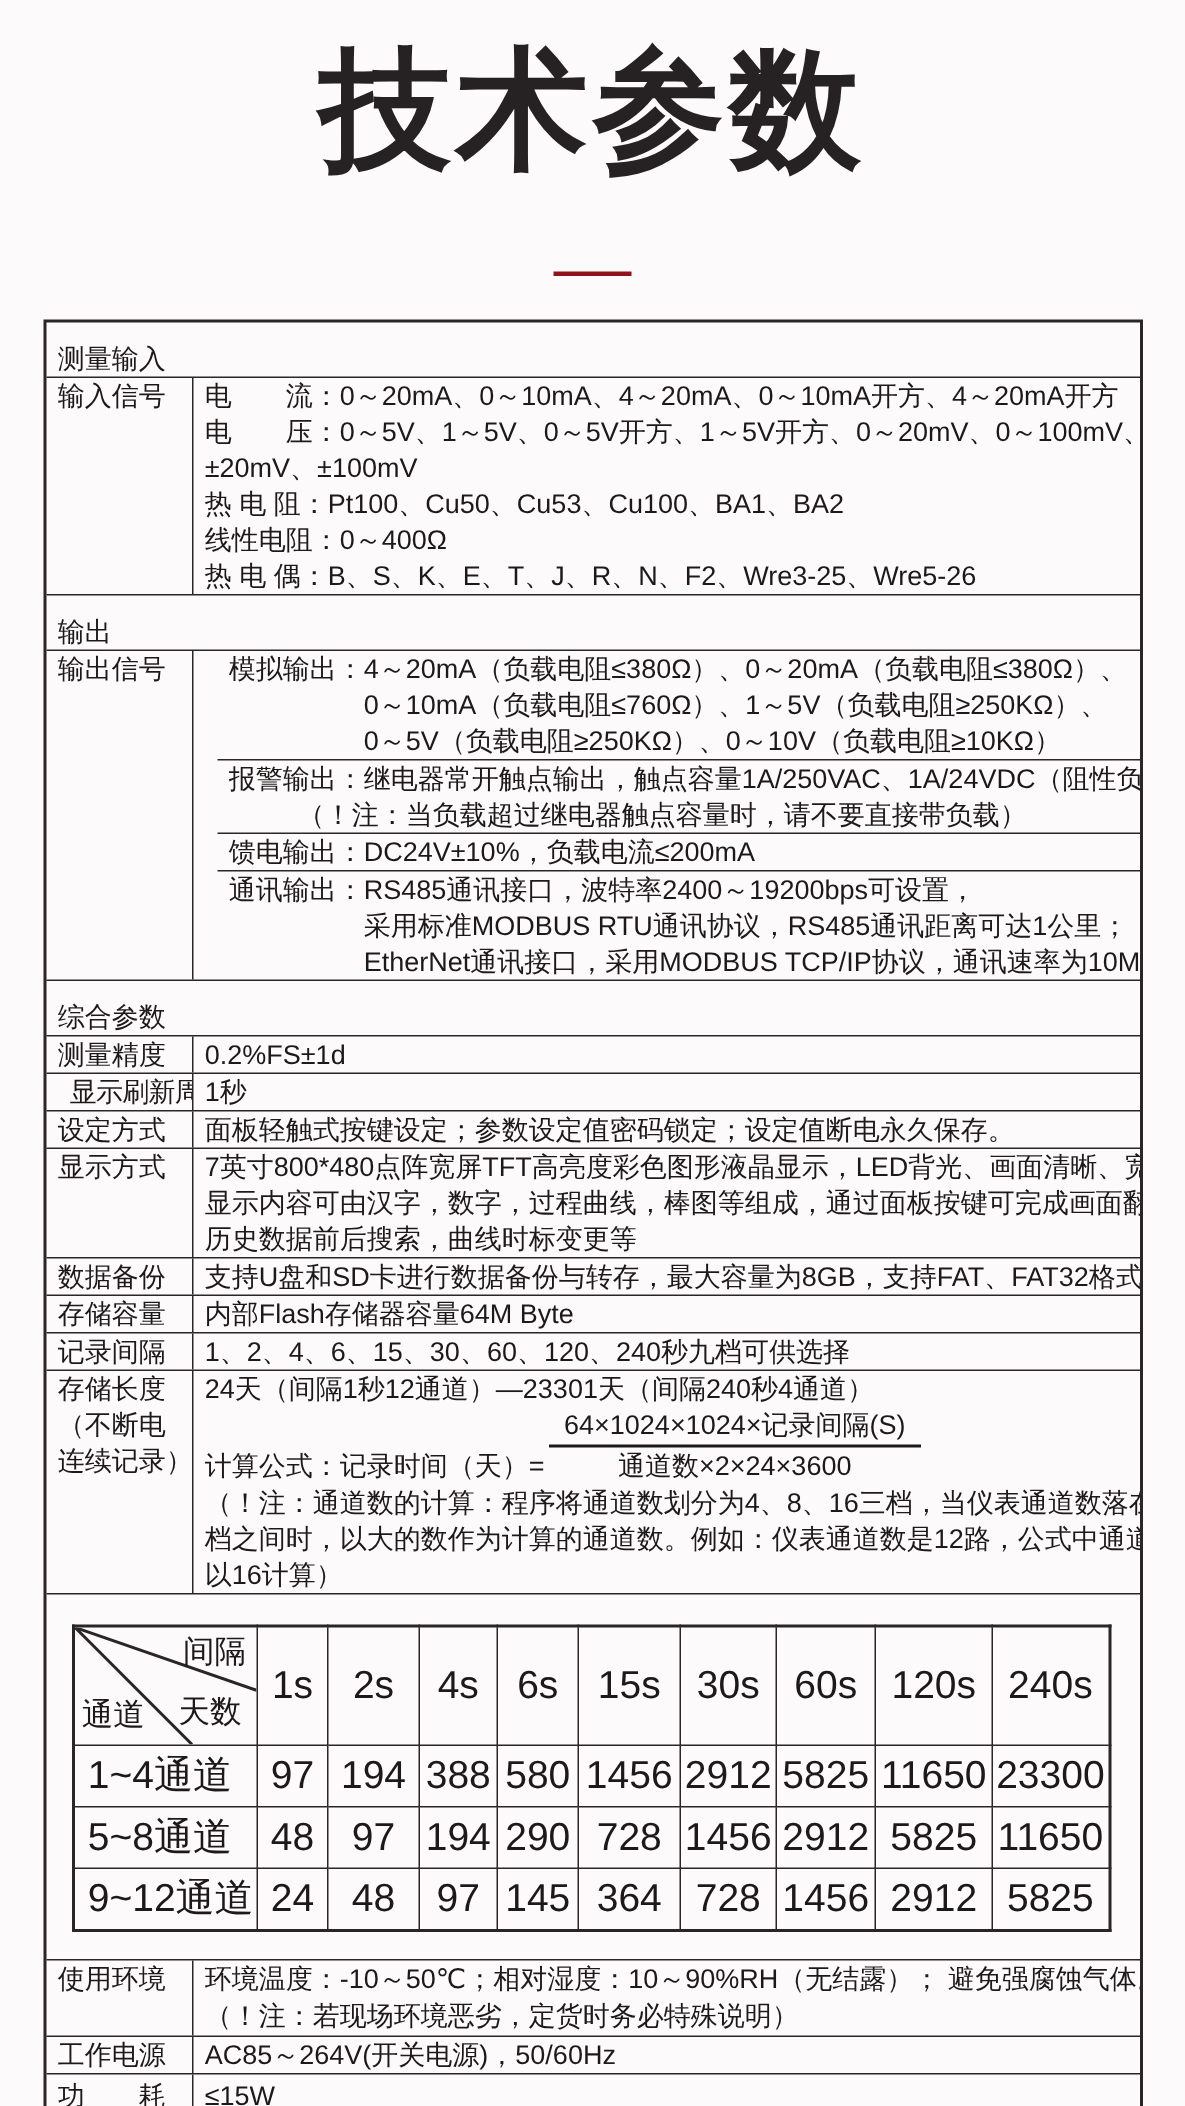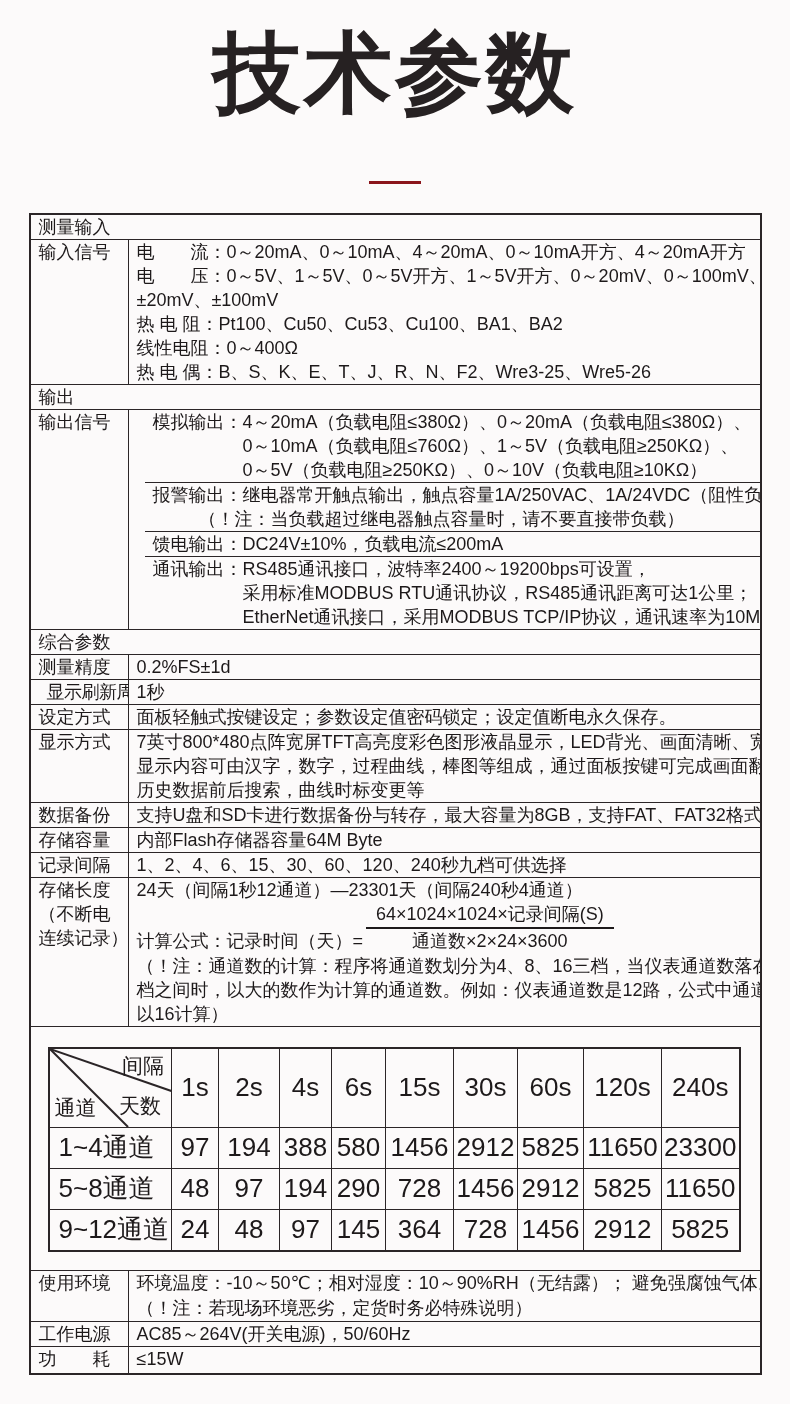--- a/index.html
+++ b/index.html
@@ -18,28 +18,28 @@
   }
   .accent{width:52px;height:3px;margin:58px auto 0;background:#8B151B;}
   
   .tbl{
     width:733px;margin:29px auto 0;box-sizing:border-box;
     border:2px solid #2B2527;background:#FCFAFA;
     font-size:18px;
   }
   .row{display:flex;align-items:stretch;}
   .row + .row{border-top:1.5px solid #2B2527;}
-  .full{flex:1;line-height:24px;padding:0 0 0 8px;white-space:nowrap;font-weight:bold;}
+  .full{flex:1;line-height:24px;padding:12px 0 0 8px;white-space:nowrap;font-weight:bold;}
   .hrow .full{font-weight:normal;}
   .lab{
     flex:none;width:98px;box-sizing:border-box;border-right:1.5px solid #2B2527;
     padding:0 2px 0 8px;white-space:nowrap;overflow:hidden;
   }
   .lab .ln{line-height:24px;}
-  .row.single .lab,.row.single .val{display:flex;align-items:flex-start;}
+  .row.single .lab,.row.single .val{display:flex;align-items:flex-end;}
   .lab.tight{font-size:18px;padding-left:16px;letter-spacing:-0.5px;font-family:Liberation Serif, serif;}
   .val{
     flex:1;min-width:0;overflow:hidden;padding-left:8px;box-sizing:border-box;
   }
   .val.nopad{padding-left:16px;}
   .ln{line-height:24px;white-space:nowrap;}
   .sub{padding-left:8px;}
   .sub + .sub{border-top:1px solid #2B2527;}
   .ind90{padding-left:90px;}
   .ind46{padding-left:46px;}

